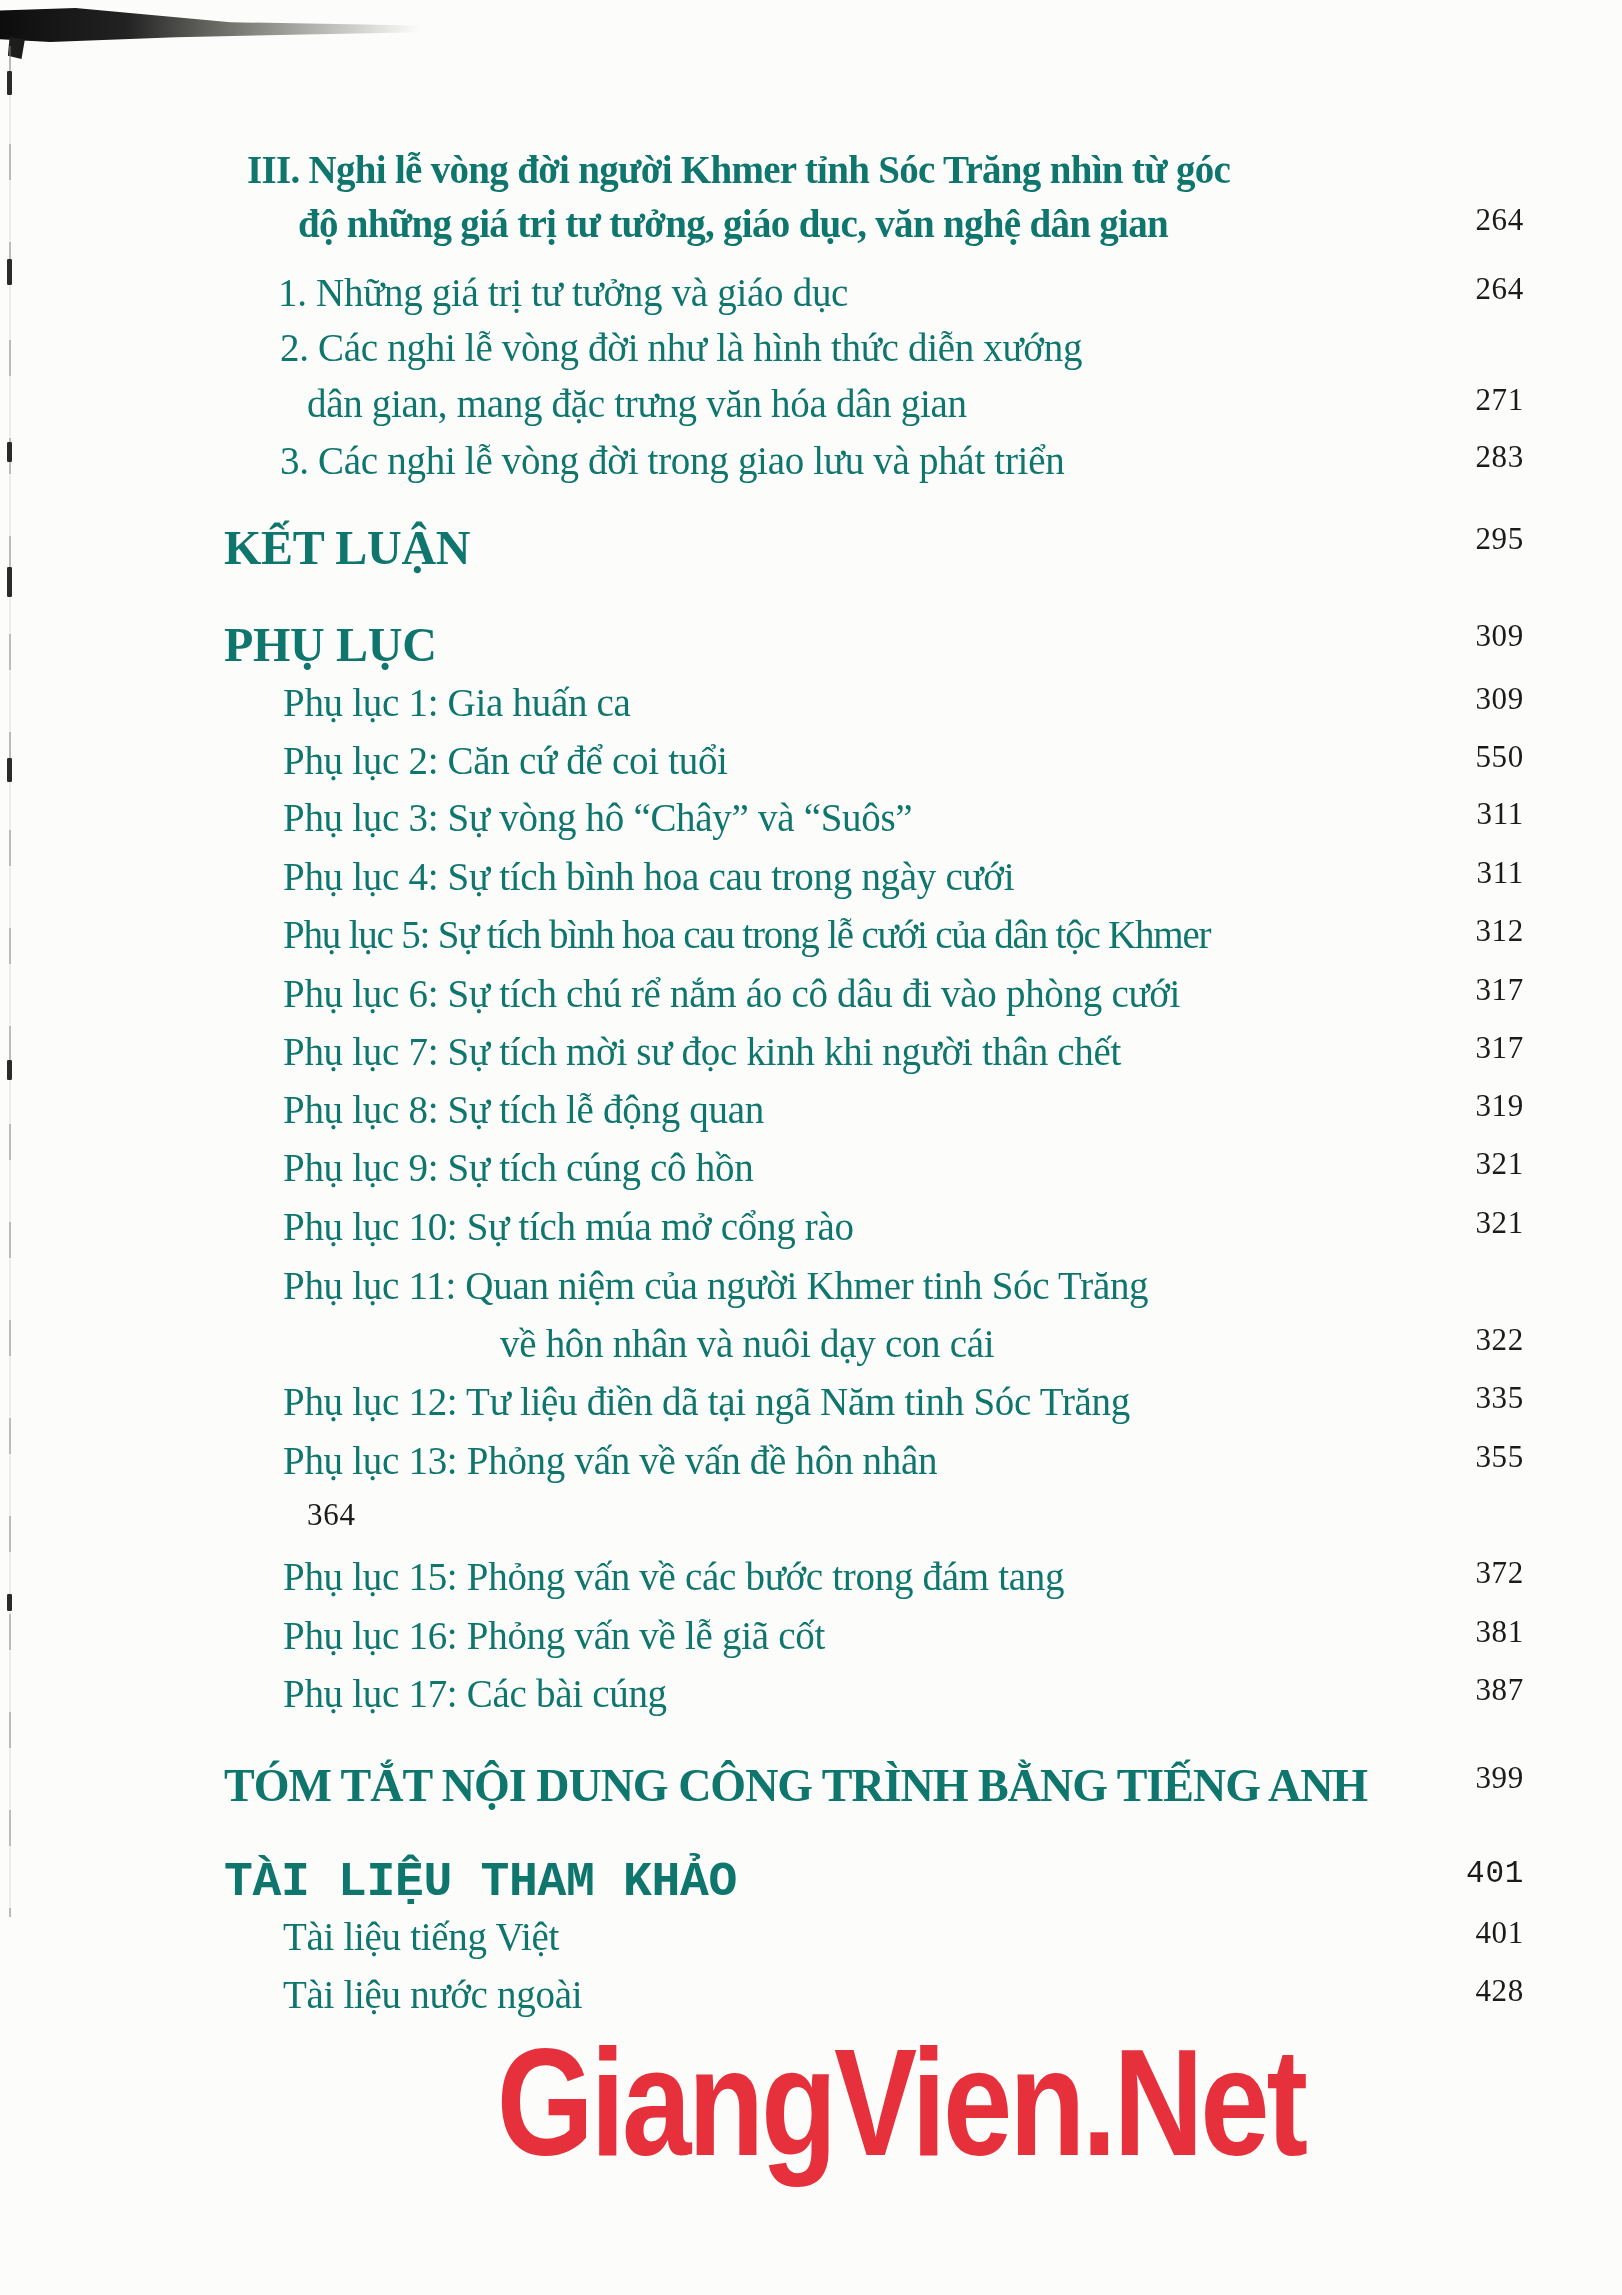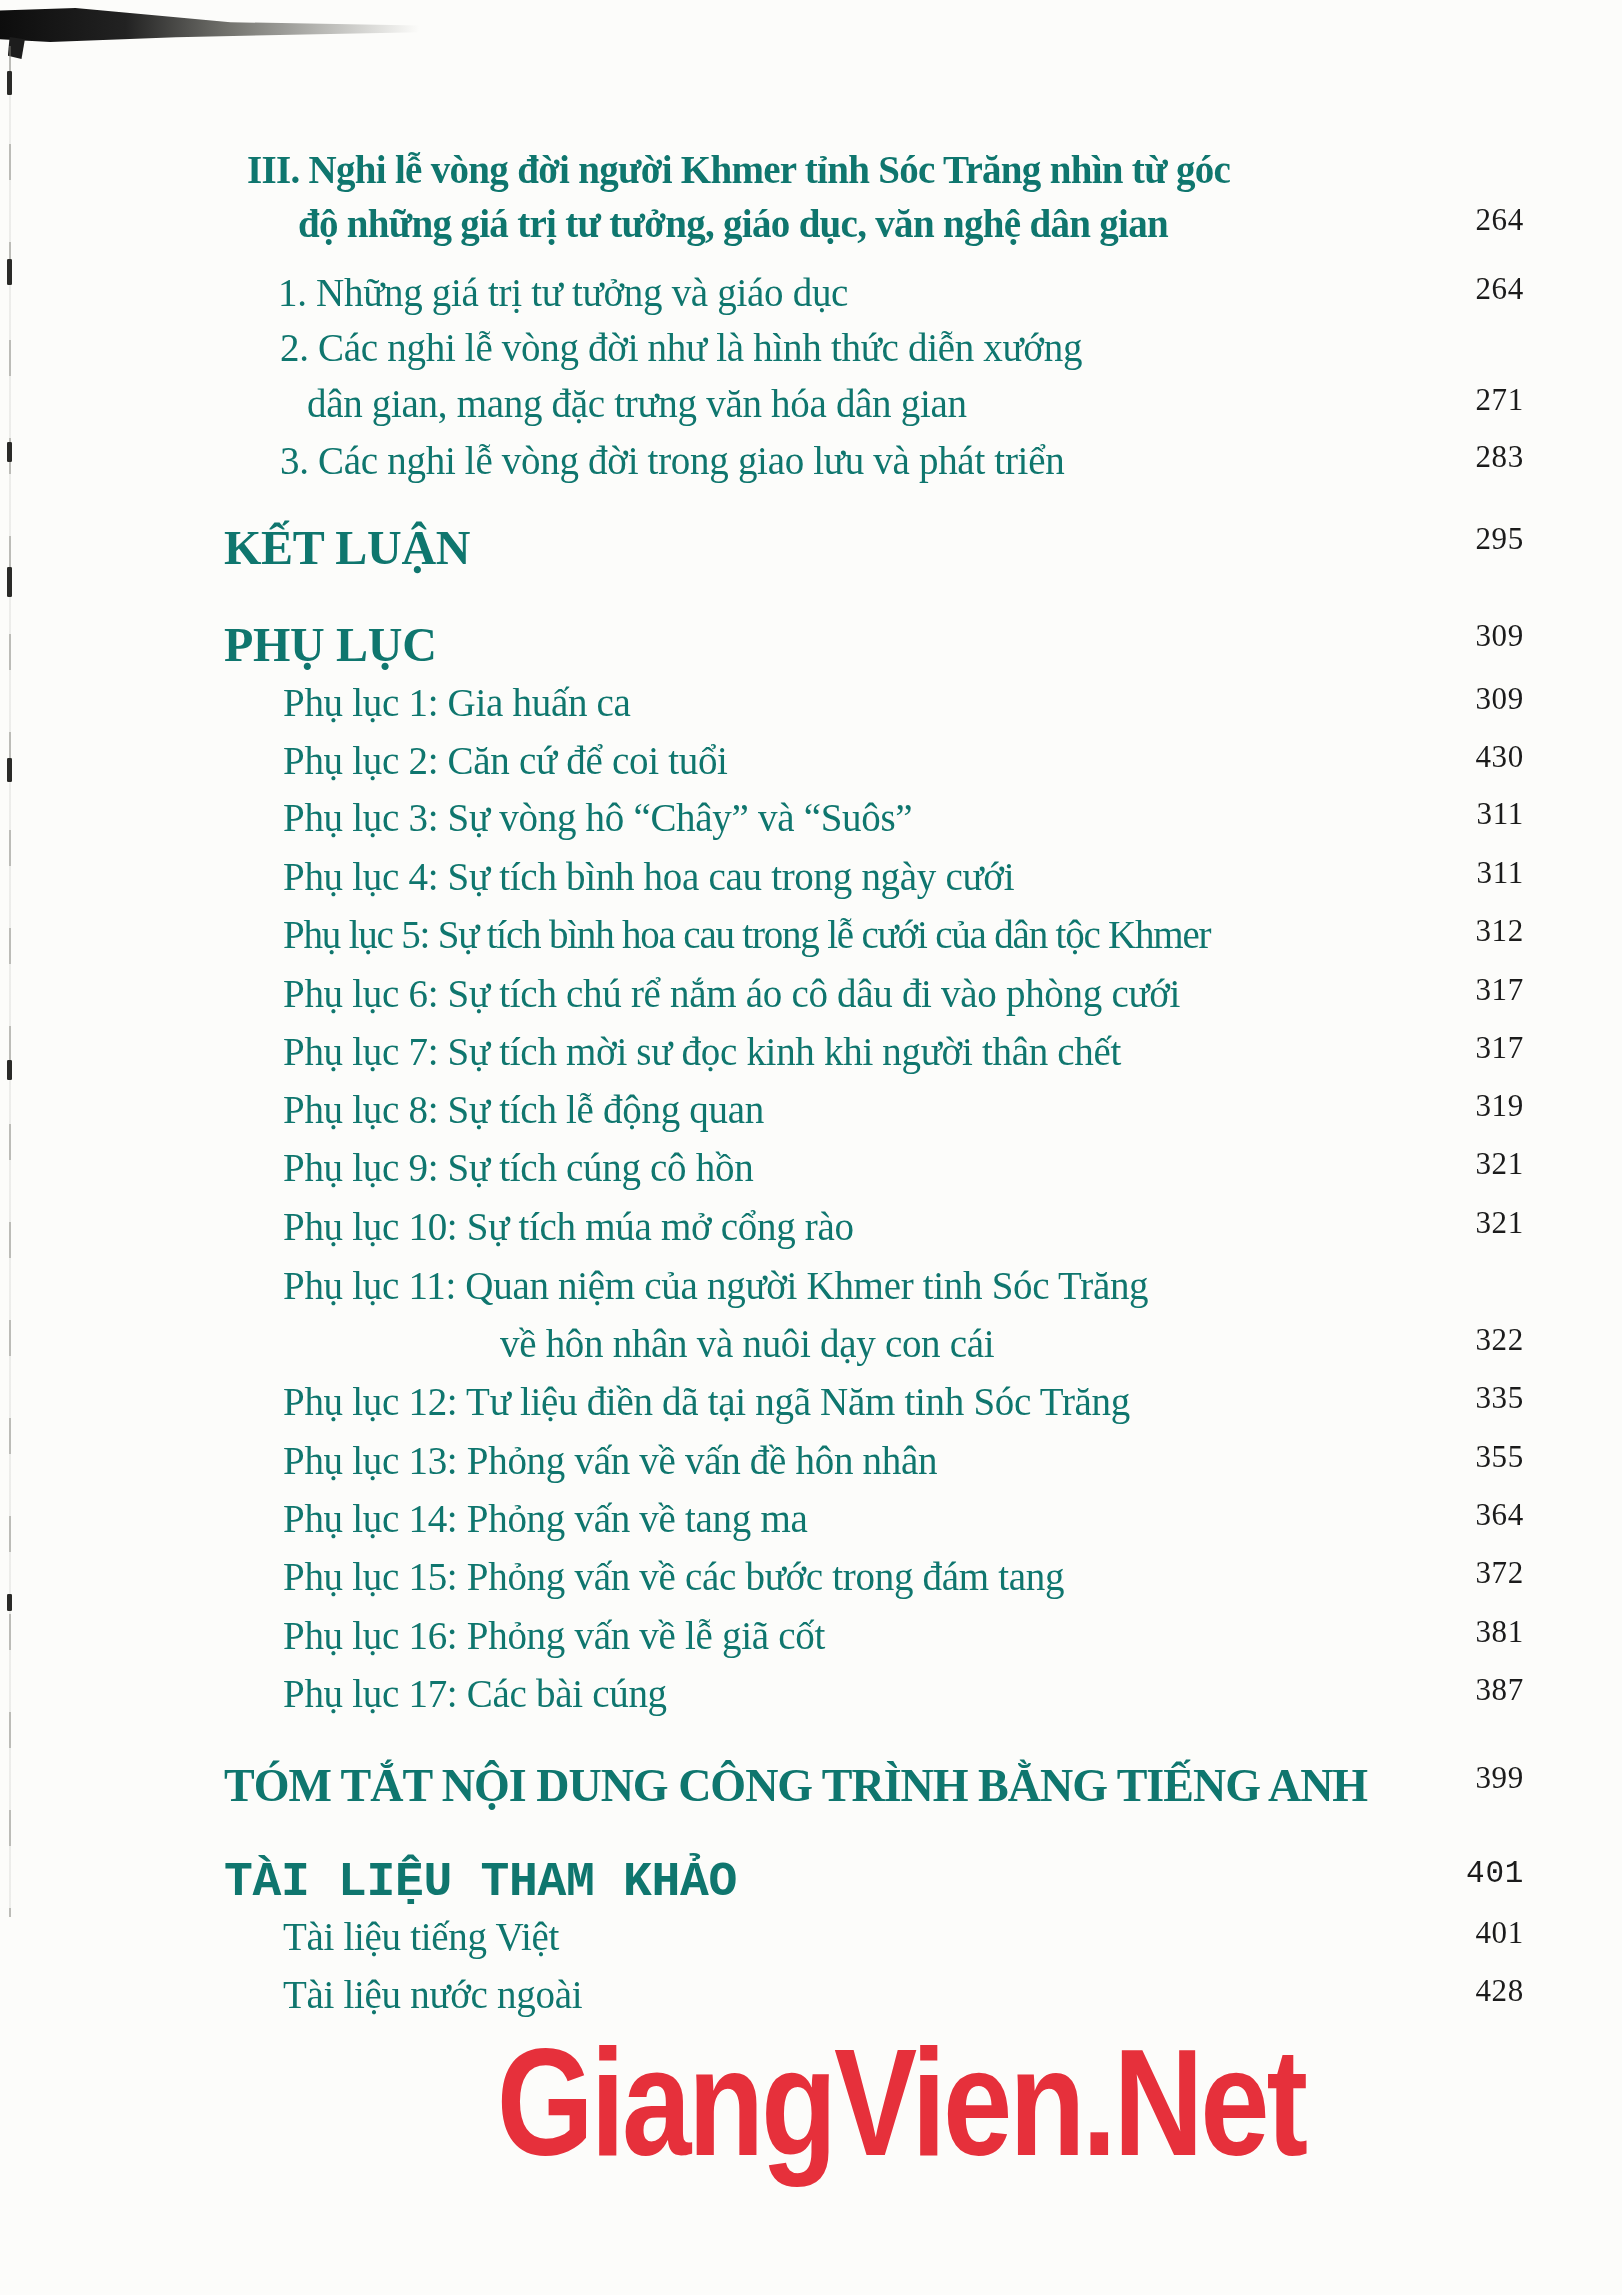--- a/index.html
+++ b/index.html
@@ -117,21 +117,21 @@
     <span class="t">PHỤ LỤC</span>
     <span class="p">309</span>
   </div>
 
   <div class="row" style="top:682px;left:283px;">
     <span class="t">Phụ lục 1: Gia huấn ca</span>
     <span class="p">309</span>
   </div>
   <div class="row" style="top:740px;left:283px;">
     <span class="t">Phụ lục 2: Căn cứ để coi tuổi</span>
-    <span class="p">430</span>
+    <span class="p">550</span>
   </div>
   <div class="row" style="top:797px;left:283px;">
     <span class="t">Phụ lục 3: Sự vòng hô “Chây” và “Suôs”</span>
     <span class="p">311</span>
   </div>
   <div class="row" style="top:856px;left:283px;">
     <span class="t">Phụ lục 4: Sự tích bình hoa cau trong ngày cưới</span>
     <span class="p">311</span>
   </div>
   <div class="row tight" style="top:914px;left:283px;">
@@ -168,21 +168,20 @@
   </div>
   <div class="row" style="top:1381px;left:283px;">
     <span class="t">Phụ lục 12: Tư liệu điền dã tại ngã Năm tinh Sóc Trăng</span>
     <span class="p">335</span>
   </div>
   <div class="row" style="top:1440px;left:283px;">
     <span class="t">Phụ lục 13: Phỏng vấn về vấn đề hôn nhân</span>
     <span class="p">355</span>
   </div>
   <div class="row" style="top:1498px;left:283px;">
-    <span class="t">Phụ lục 14: Phỏng vấn về tang ma</span>
     <span class="p">364</span>
   </div>
   <div class="row" style="top:1556px;left:283px;">
     <span class="t">Phụ lục 15: Phỏng vấn về các bước trong đám tang</span>
     <span class="p">372</span>
   </div>
   <div class="row" style="top:1615px;left:283px;">
     <span class="t">Phụ lục 16: Phỏng vấn về lễ giã cốt</span>
     <span class="p">381</span>
   </div>

